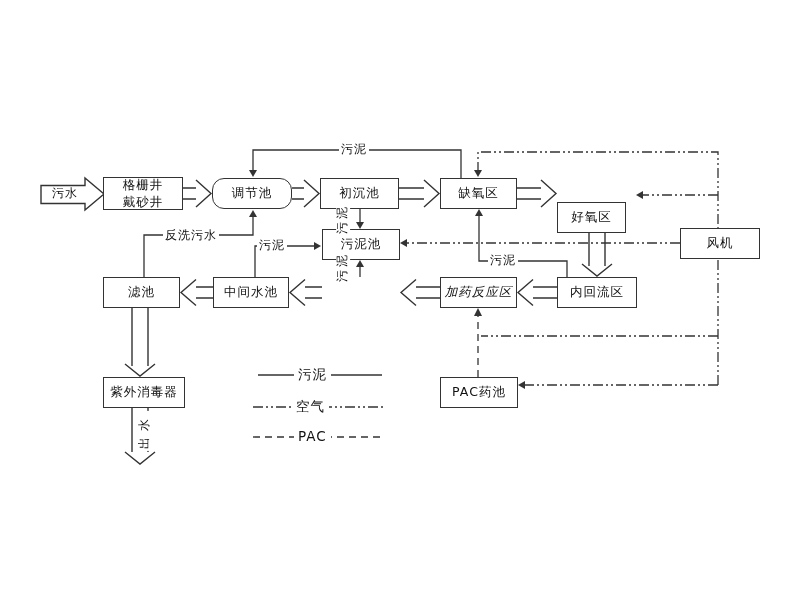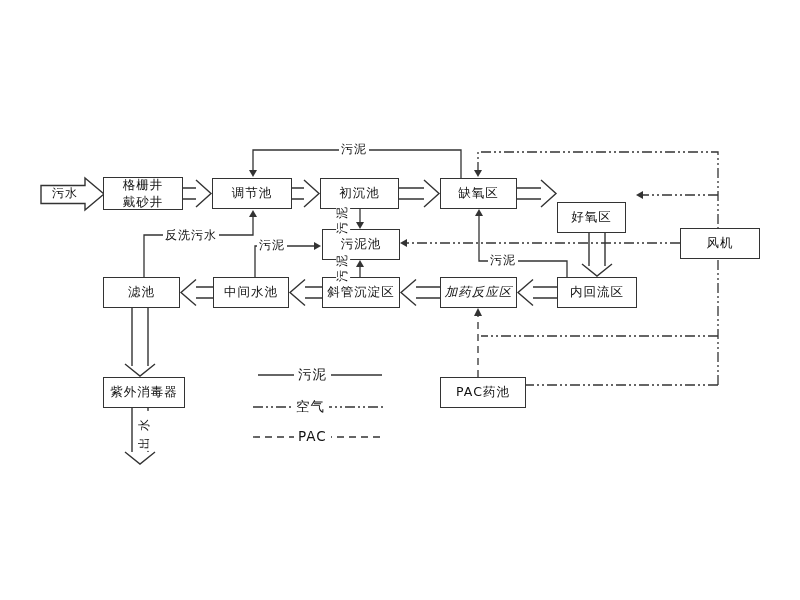--- a/index.html
+++ b/index.html
@@ -75,33 +75,32 @@
 
     <g stroke="#333" stroke-width="1.4" fill="none">
       <path d="M258,375 H382"></path>
       <path d="M253,407 H385" stroke-dasharray="10 3 2 3 2 3"></path>
       <path d="M253,437 H382" stroke-dasharray="7 5"></path>
     </g>
   </svg>
 
   <div class="box" style="left:103px;top:177px;width:80px;height:33px;">格栅井
 戴砂井</div>
-  <div class="box" style="left:212px;top:178px;width:80px;height:31px;">调节池</div>
+  <div class="box" style="left:212px;top:178px;width:80px;height:31px;border-radius:12px;">调节池</div>
   <div class="box" style="left:320px;top:178px;width:79px;height:31px;">初沉池</div>
   <div class="box" style="left:440px;top:178px;width:77px;height:31px;">缺氧区</div>
   <div class="box" style="left:557px;top:178px;width:69px;height:31px;margin-top:24px;">好氧区</div>
   <div class="box" style="left:680px;top:228px;width:80px;height:31px;">风机</div>
   <div class="box" style="left:322px;top:229px;width:78px;height:31px;">污泥池</div>
   <div class="box" style="left:213px;top:277px;width:76px;height:31px;">中间水池</div>
   <div class="box" style="left:103px;top:277px;width:77px;height:31px;">滤池</div>
-  <div class="box" style="left:322px;top:277px;width:78px;height:31px;">斜管沉淀区</div>
   <div class="box" style="left:440px;top:277px;width:77px;height:31px;font-style:italic;">加药反应区</div>
   <div class="box" style="left:103px;top:377px;width:82px;height:31px;">紫外消毒器</div>
   <div class="box" style="left:557px;top:277px;width:80px;height:31px;">内回流区</div>
-  <div class="box" style="left:440px;top:377px;width:86px;height:31px;">PAC药池</div>
+  <div class="box" style="left:440px;top:377px;width:78px;height:31px;">PAC药池</div>
 
   <div class="lbl" style="left:50px;top:187px;background:transparent;">污水</div>
   <div class="lbl vlbl" style="left:125px;top:424px;letter-spacing:6px;">出水</div>
 
   <div class="lbl" style="left:339px;top:143px;">污泥</div>
   <div class="lbl" style="left:163px;top:229px;">反洗污水</div>
   <div class="lbl" style="left:257px;top:239px;">污泥</div>
   <div class="lbl vlbl" style="left:326px;top:212px;">污泥</div>
   <div class="lbl vlbl" style="left:326px;top:260px;">污泥</div>
   <div class="lbl" style="left:488px;top:254px;">污泥</div>

